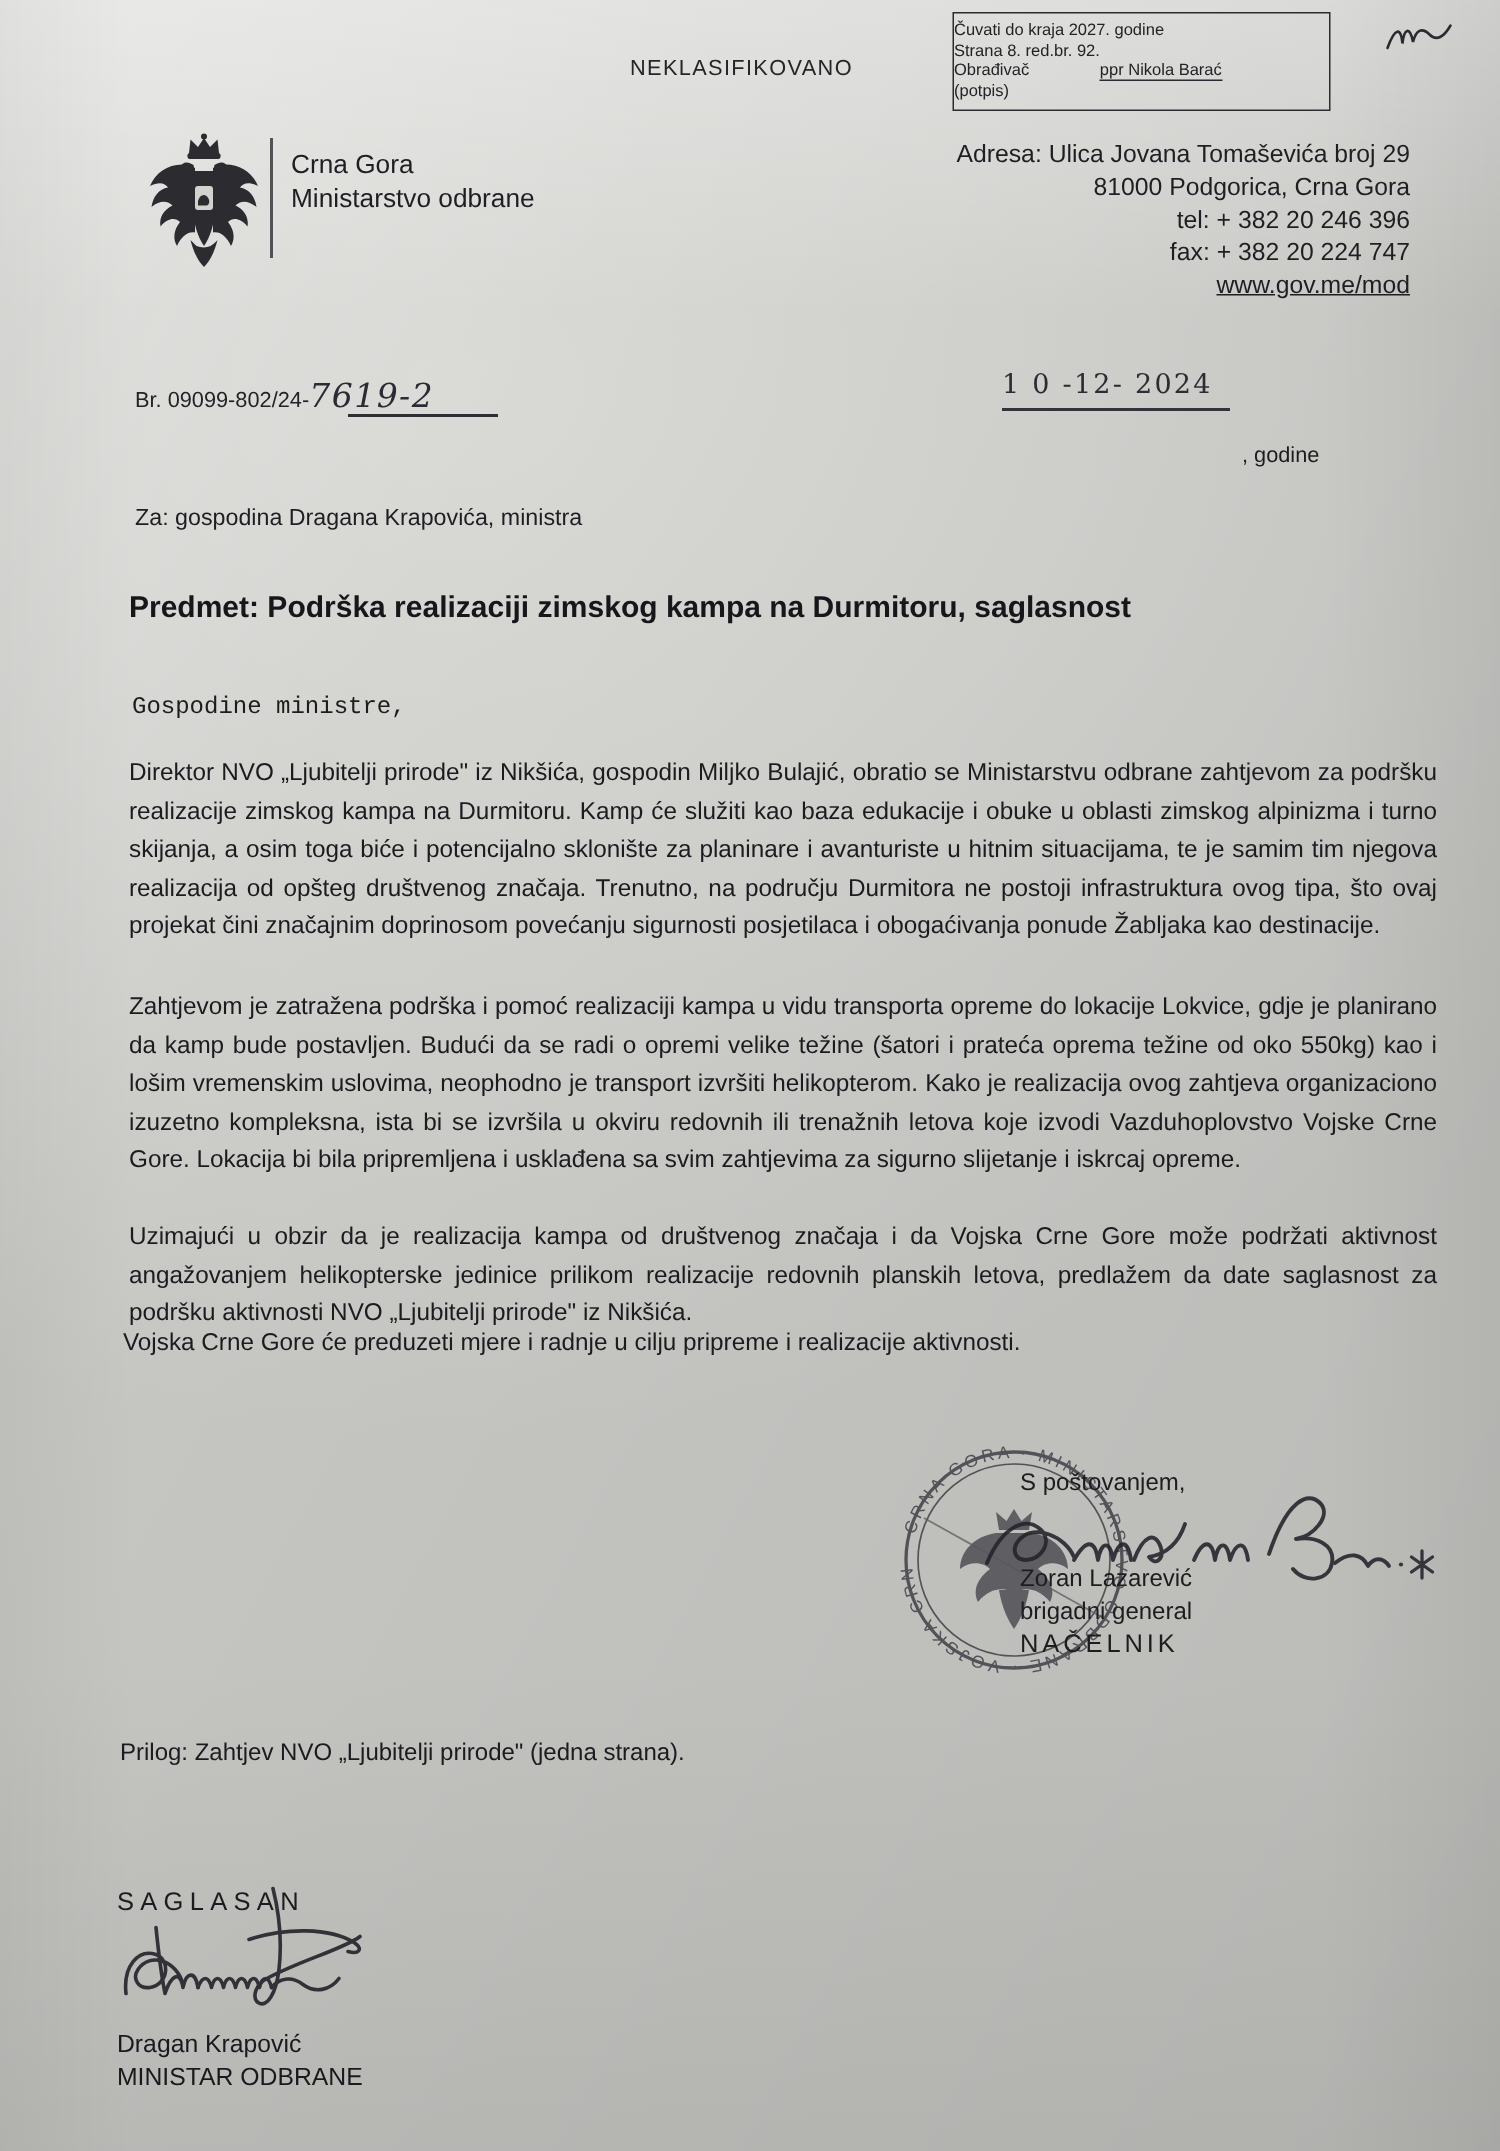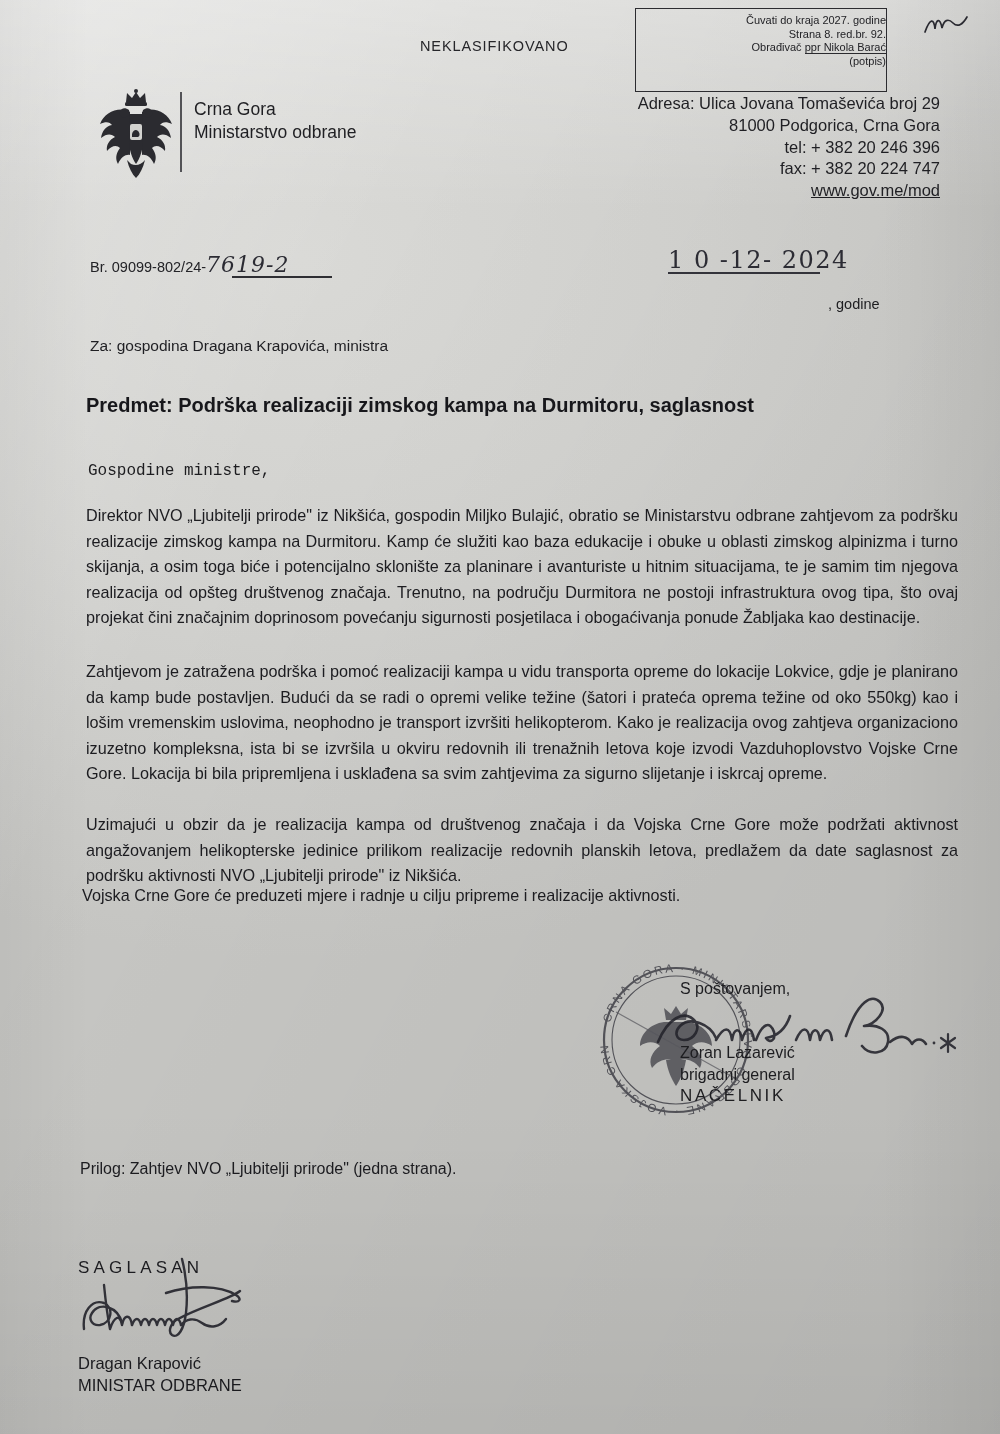--- a/index.html
+++ b/index.html
@@ -35,30 +35,30 @@
 
   
   .classification {
     left: 420px; top: 38px;
     font-size: 14.5px;
     letter-spacing: 0.9px;
     color: #26262a;
   }
   .retention-box {
     left: 635px; top: 8px;
-    width: 252px; height: 84px;
+    width: 252px; height: 66px;
     border: 1.3px solid #2c2c30;
-    text-align: right;
+    text-align: left;
     font-size: 11px;
     line-height: 13.6px;
     padding-top: 5px;
     box-sizing: border-box;
     color: #232327;
   }
-  .retention-box .u { border-bottom: 1px solid #2b2b2f; }
+  .retention-box .u { border-bottom: 1px solid #2b2b2f; margin-left: 44px; }
   .hdr-mark {
     left: 922px; top: 12px;
     width: 48px; height: 26px;
   }
 
   
   .crest { left: 96px; top: 88px; width: 80px; height: 92px; }
   .crest-divider {
     left: 180px; top: 92px;
     width: 1.6px; height: 80px;
@@ -101,21 +101,21 @@
     width: 100px; height: 1.6px;
     background: #2e2e33;
   }
   .date-wrap {
     left: 668px; top: 246px;
     font-size: 14.5px;
     color: #232327;
   }
   .date-hw {
     font-family: "DejaVu Serif", serif;
-    font-size: 24px;
+    font-size: 18px;
     letter-spacing: 1.5px;
     color: #2c2c34;
   }
   .date-line {
     left: 668px; top: 272px;
     width: 152px; height: 1.5px;
     background: #33333a;
   }
   .godine { left: 828px; top: 252px; font-size: 14.5px; margin-top: 44px; }
 

